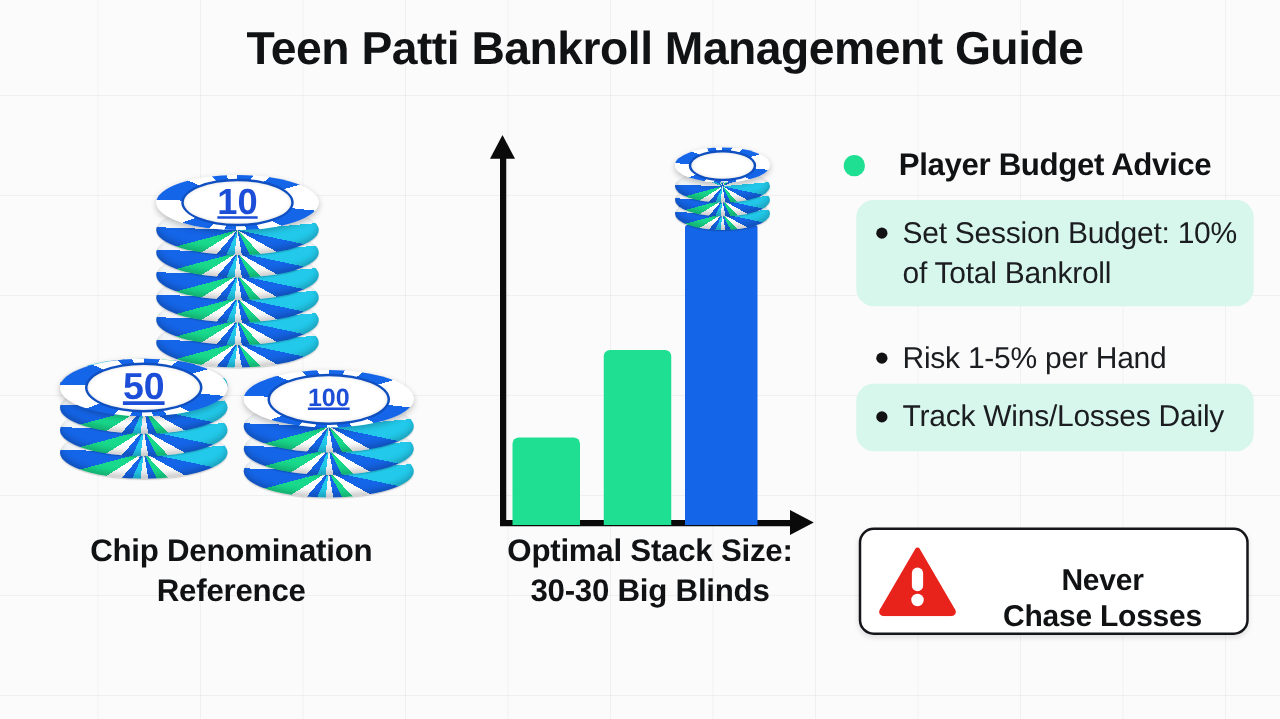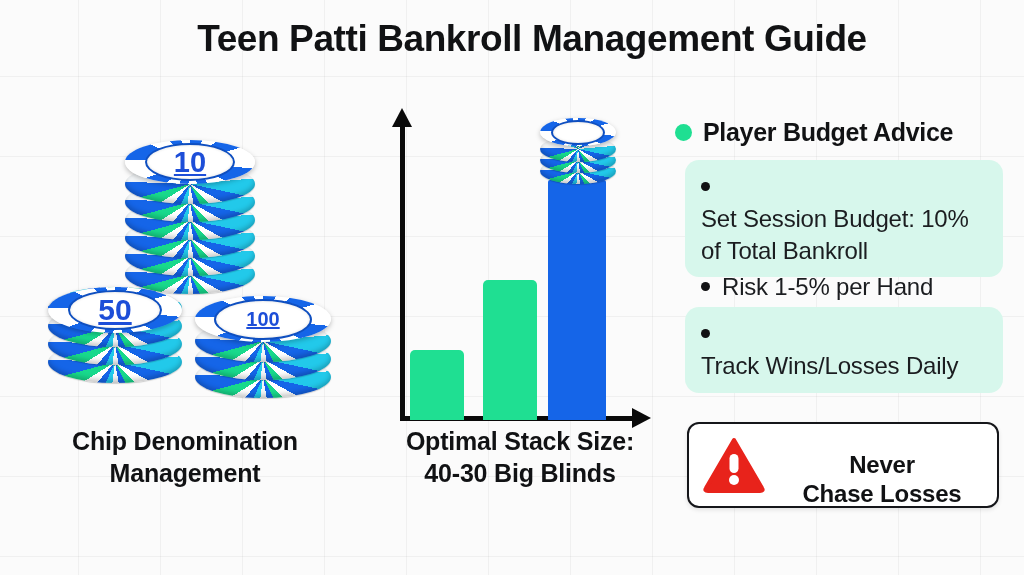--- a/index.html
+++ b/index.html
@@ -79,33 +79,33 @@
     border-top:10px solid transparent;border-bottom:10px solid transparent;
     border-left:19px solid #0a0a0a;
   }
   .bar{position:absolute;bottom:10px;border-radius:5px 5px 0 0;}
   #chip-on-bar{position:absolute;}
   #chart-caption{left:378px;top:425px;width:284px;}
   
   #right-panel{position:absolute;left:665px;top:110px;width:345px;height:420px;}
   #advice-header{
     position:absolute;left:10px;top:8px;
-    display:flex;align-items:center;gap:11px;
+    display:flex;align-items:center;gap:27px;
     font-size:25px;font-weight:bold;color:#111214;letter-spacing:-0.3px;
     white-space:nowrap;
   }
   #advice-dot{width:17px;height:17px;border-radius:50%;background:#1fdf92;flex:0 0 auto;}
   .advice-item{
     position:absolute;left:20px;width:318px;
     box-sizing:border-box;
     padding:11px 10px 11px 16px;
     display:flex;gap:12px;align-items:flex-start;
     border-radius:14px;
   }
-  .advice-item.hl{background:#d7f7ec;flex-direction:column;}
+  .advice-item.hl{background:#d7f7ec;}
   .advice-bullet{
     width:9px;height:9px;border-radius:50%;background:#121214;
     flex:0 0 auto;margin-top:11px;
   }
   .advice-text{
     font-size:24px;color:#1b1d20;line-height:1.32;letter-spacing:-0.2px;
   }
   #warn-box{
     position:absolute;left:22px;top:312px;width:312px;height:86px;
     box-sizing:border-box;
@@ -157,21 +157,21 @@
       <div class="chip-layer" style="top:48px;width:136px;height:42px;"></div>
       <div class="chip-layer" style="top:30px;width:136px;height:42px;"></div>
       <div class="chip-top" style="top:6px;width:136px;height:46px;">
         <div class="chip-face" style="width:94px;height:37px;font-size:20px;">100</div>
       </div>
     </div>
   </div>
 
   <div class="caption" id="chips-caption">
     <div>Chip Denomination</div>
-    <div>Management</div>
+    <div>Reference</div>
   </div>
 
   <div id="chart">
     <div id="axis-y"></div>
     <div id="axis-y-arrow"></div>
     <div id="axis-x"></div>
     <div id="axis-x-arrow"></div>
 
     <div class="bar" style="left:30px;width:54px;height:70px;background:#1fdf92;"></div>
     <div class="bar" style="left:103px;width:54px;height:140px;background:#1fdf92;"></div>
@@ -182,21 +182,21 @@
       <div class="chip-layer" style="top:33px;width:76px;height:26px;"></div>
       <div class="chip-layer" style="top:22px;width:76px;height:26px;"></div>
       <div class="chip-top" style="top:4px;width:76px;height:28px;">
         <div class="chip-face" style="width:50px;height:21px;"></div>
       </div>
     </div>
   </div>
 
   <div class="caption" id="chart-caption">
     <div>Optimal Stack Size:</div>
-    <div>40-30 Big Blinds</div>
+    <div>30-30 Big Blinds</div>
   </div>
 
   <div id="right-panel">
 
     <div id="advice-header">
       <span id="advice-dot"></span>
       <span>Player Budget Advice</span>
     </div>
 
     <div class="advice-item hl" style="top:50px;">

